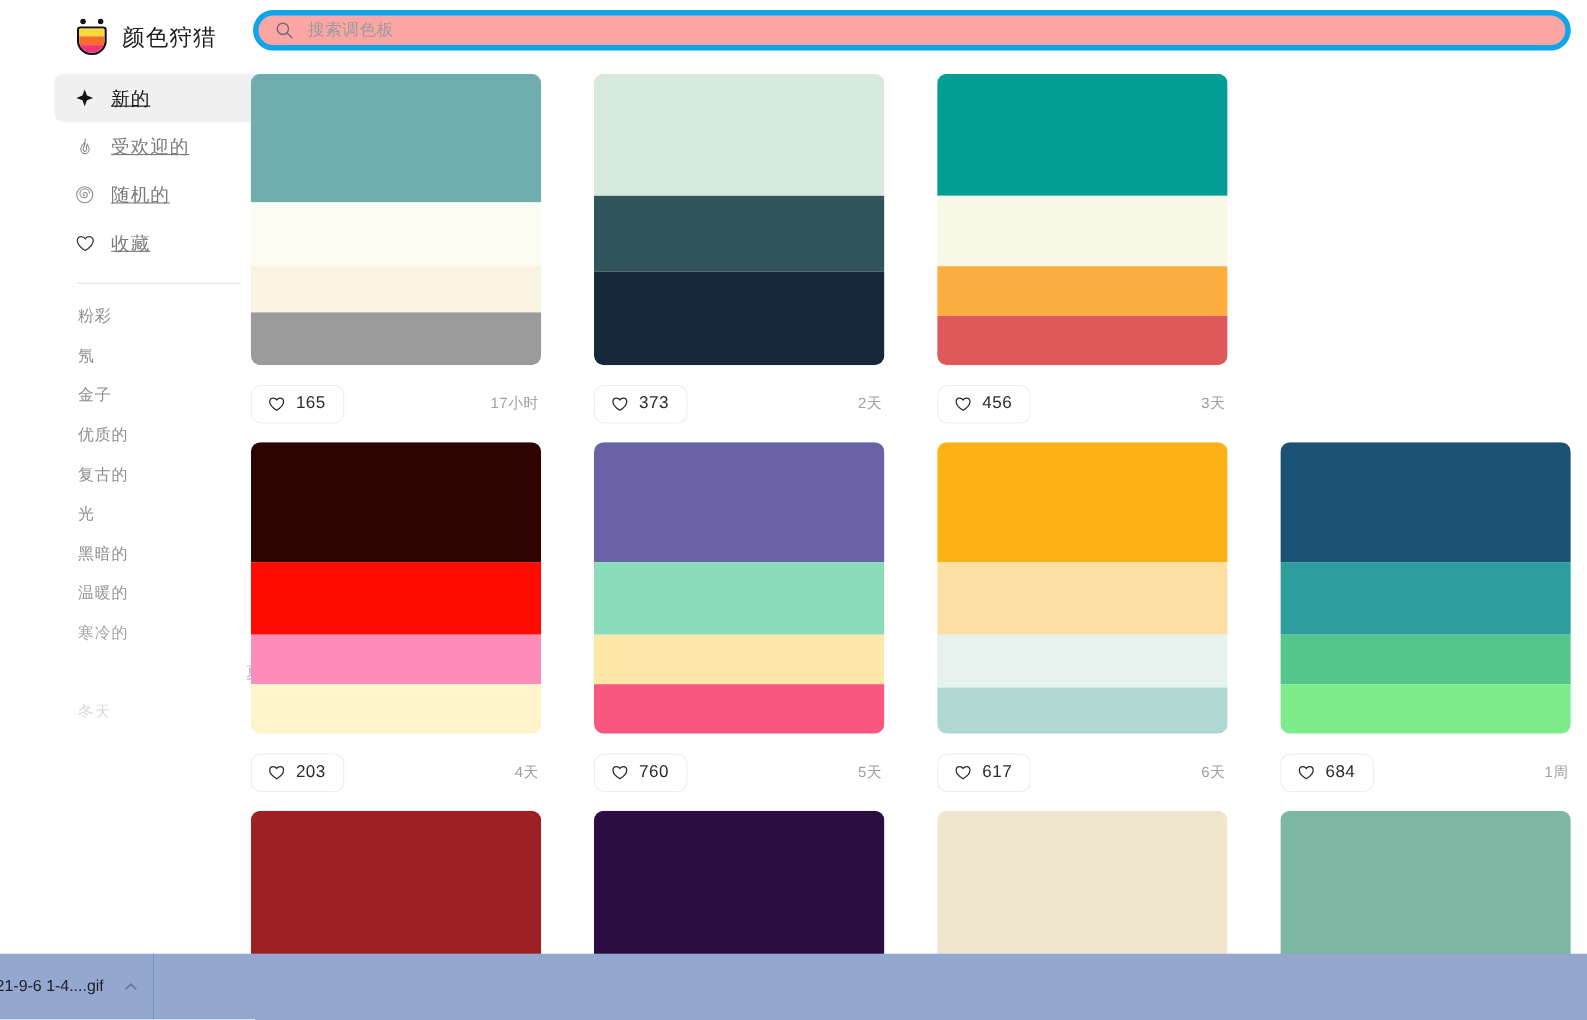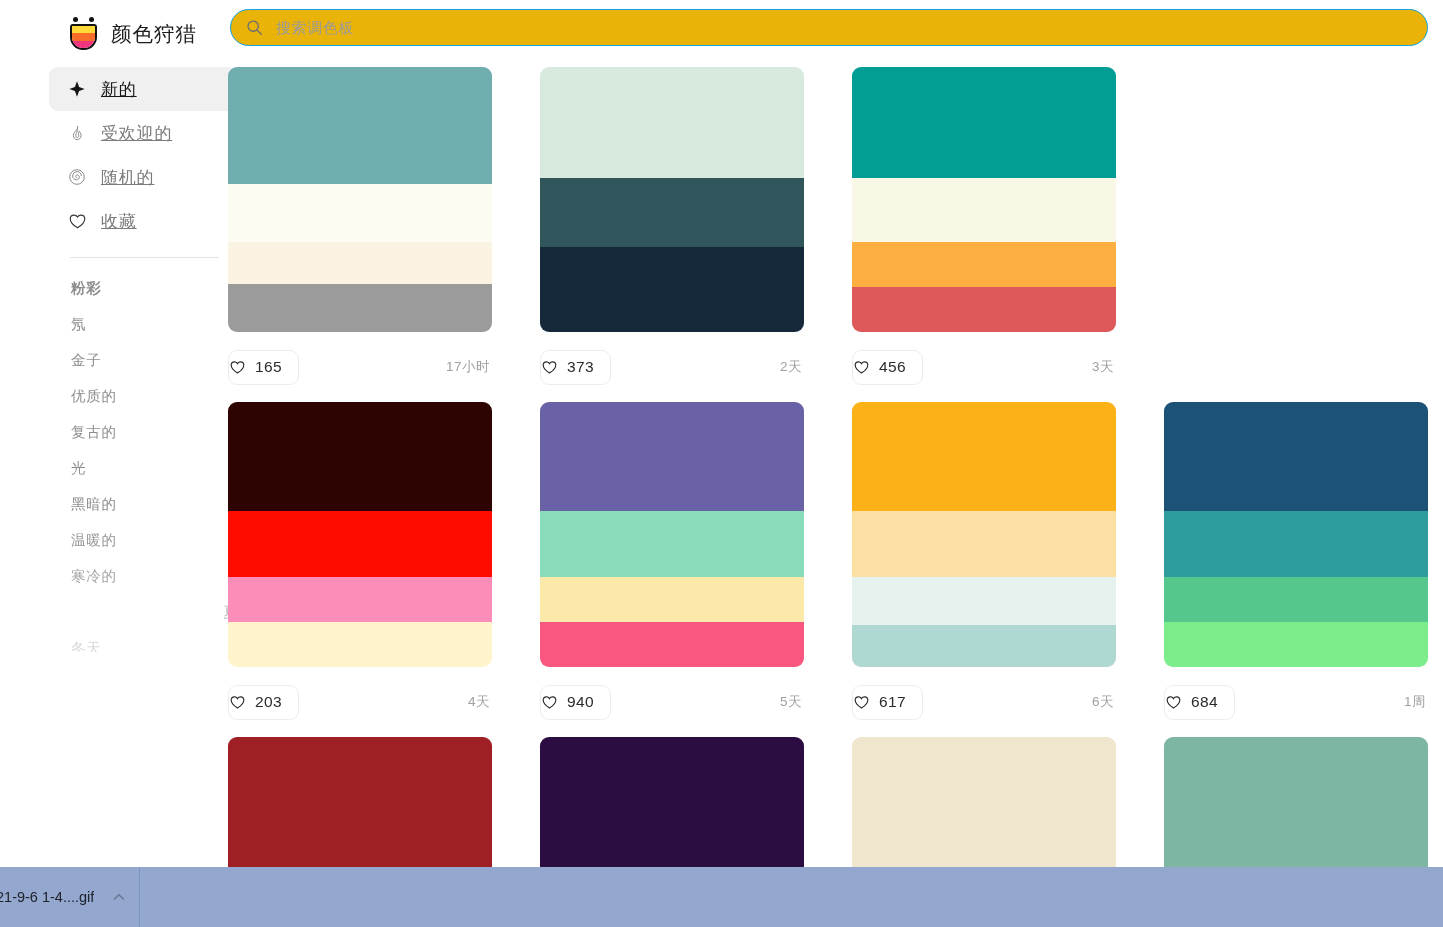--- a/index.html
+++ b/index.html
@@ -109,23 +109,23 @@
     letter-spacing: 0.7px;
     cursor: pointer;
     white-space: nowrap;
   }
 
   
   #searchbar {
     position: absolute;
     left: 230px; top: 9px;
     width: 1198px; height: 37px;
-    border: 1px solid #0ea5e9;
+    border: 5px solid #0ea5e9;
     border-radius: 19px;
-    background: #eab308;
+    background: #fca5a5;
     display: flex; align-items: center;
     padding-left: 15px;
     box-shadow: 0 1px 2px rgba(0,0,0,0.02);
   }
   #searchbar .mag { width: 17px; height: 17px; flex: none; }
   #search-input {
     border: 0; outline: 0;
     background: transparent;
     margin-left: 11px;
     font-family: inherit;
@@ -156,21 +156,21 @@
   .swatch { width: 100%; }
   .card-foot {
     height: 70px;
     display: flex; align-items: center;
     justify-content: space-between;
   }
   .like-btn {
     display: flex; align-items: center;
     gap: 9px;
     height: 35px;
-    padding: 0 16px 0 0;
+    padding: 0 16px 0 14px;
     border: 1px solid #ededed;
     border-radius: 9px;
     background: #fff;
     cursor: pointer;
   }
   .like-btn svg { display: block; width: 17px; height: 17px; flex: none; }
   .like-count {
     font-size: 15.5px;
     color: #2b2b2b;
     letter-spacing: 0.4px;
@@ -263,21 +263,21 @@
             <path d="M10 16.6 C10 16.6 2.4 12 2.4 7.3 C2.4 4.9 4.2 3.2 6.4 3.2 C8 3.2 9.3 4.1 10 5.3 C10.7 4.1 12 3.2 13.6 3.2 C15.8 3.2 17.6 4.9 17.6 7.3 C17.6 12 10 16.6 10 16.6 Z" fill="none" stroke="#3a3a3a" stroke-width="1.25"></path>
           </svg>
         </span>
         <span class="nav-label">收藏</span>
       </div>
     </div>
 
     <div class="nav-sep"></div>
 
     <div class="tags" id="tag-list">
-        <div class="tag" style="opacity: 1; font-weight: bold;">粉彩</div>
+        <div class="tag" style="opacity: 1;">粉彩</div>
         <div class="tag" style="opacity: 1;">氖</div>
         <div class="tag" style="opacity: 1;">金子</div>
         <div class="tag" style="opacity: 1;">优质的</div>
         <div class="tag" style="opacity: 1;">复古的</div>
         <div class="tag" style="opacity: 1;">光</div>
         <div class="tag" style="opacity: 1;">黑暗的</div>
         <div class="tag" style="opacity: 0.92;">温暖的</div>
         <div class="tag" style="opacity: 0.8;">寒冷的</div>
         <div class="tag" style="opacity: 0.68; text-align: right;">夏天</div>
         <div class="tag" style="opacity: 0.34;">冬天</div>
@@ -382,21 +382,21 @@
             <div class="swatch" style="background: rgb(252, 232, 168); height: 17%;"></div>
             <div class="swatch" style="background: rgb(249, 87, 127); height: 17%;"></div>
           </div>
           <div class="card-foot">
             <div class="like-btn">
               <span>
                 <svg viewBox="0 0 20 20" width="17" height="17">
                   <path d="M10 16.4 C10 16.4 2.6 11.9 2.6 7.3 C2.6 5 4.3 3.4 6.4 3.4 C7.9 3.4 9.3 4.3 10 5.4 C10.7 4.3 12.1 3.4 13.6 3.4 C15.7 3.4 17.4 5 17.4 7.3 C17.4 11.9 10 16.4 10 16.4 Z" fill="none" stroke="#2a2a2a" stroke-width="1.35"></path>
                 </svg>
               </span>
-              <span class="like-count">940</span>
+              <span class="like-count">760</span>
             </div>
             <div class="card-time">5天</div>
           </div>
         </div>
         <div class="card">
           <div class="swatches">
             <div class="swatch" style="background: rgb(252, 178, 22); height: 41%;"></div>
             <div class="swatch" style="background: rgb(252, 224, 163); height: 25%;"></div>
             <div class="swatch" style="background: rgb(229, 242, 238); height: 18%;"></div>
             <div class="swatch" style="background: rgb(175, 216, 211); height: 16%;"></div>

